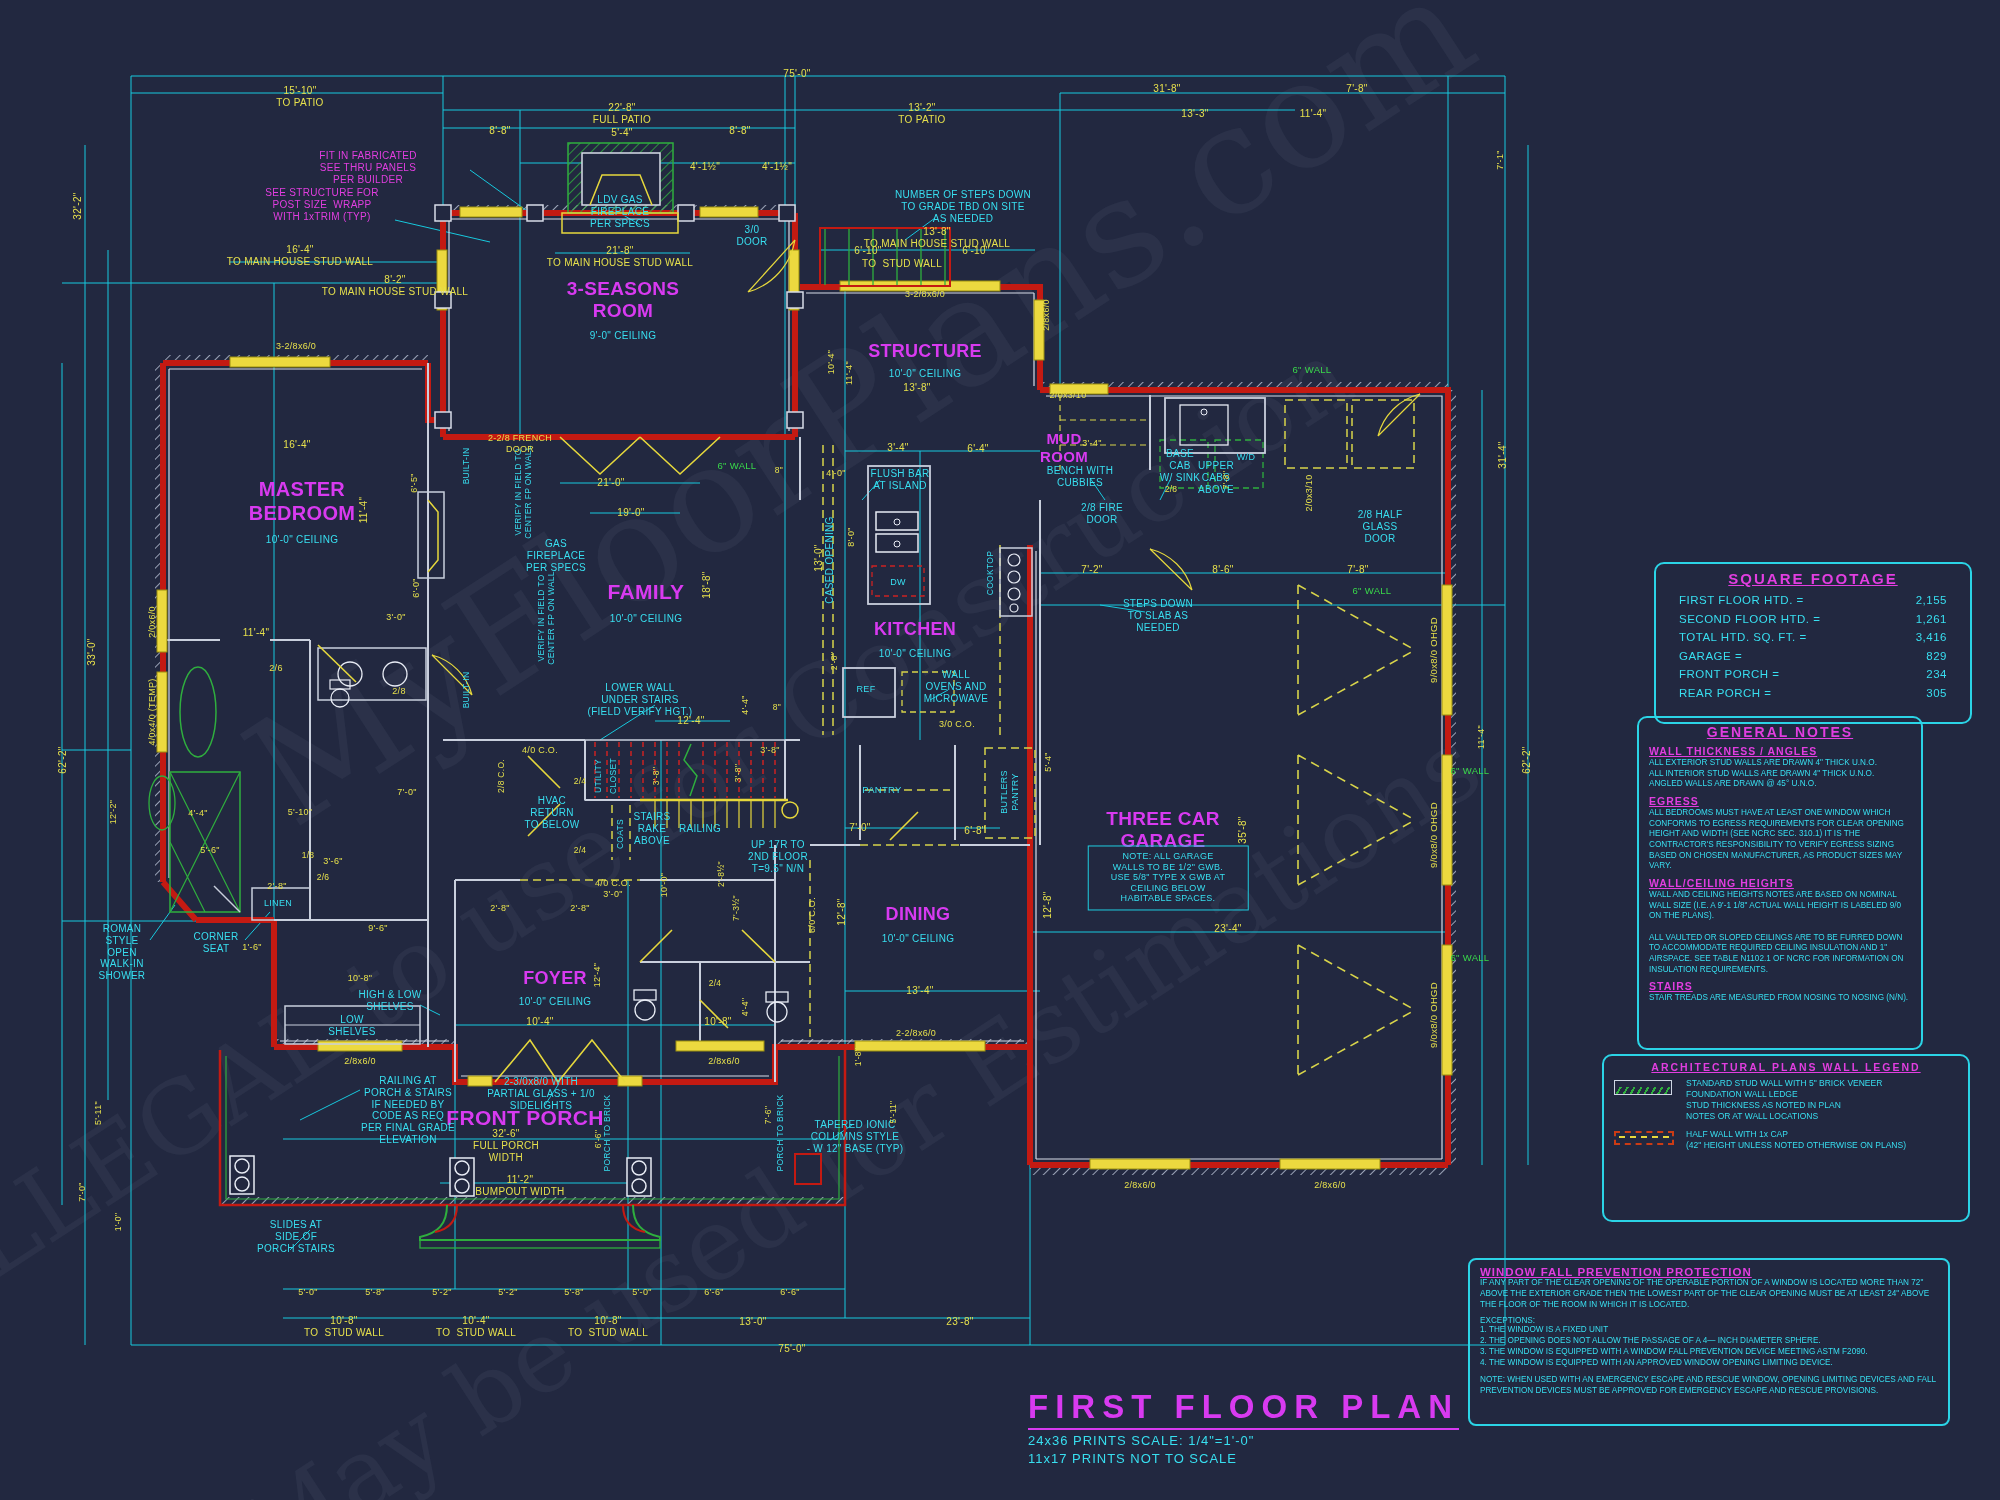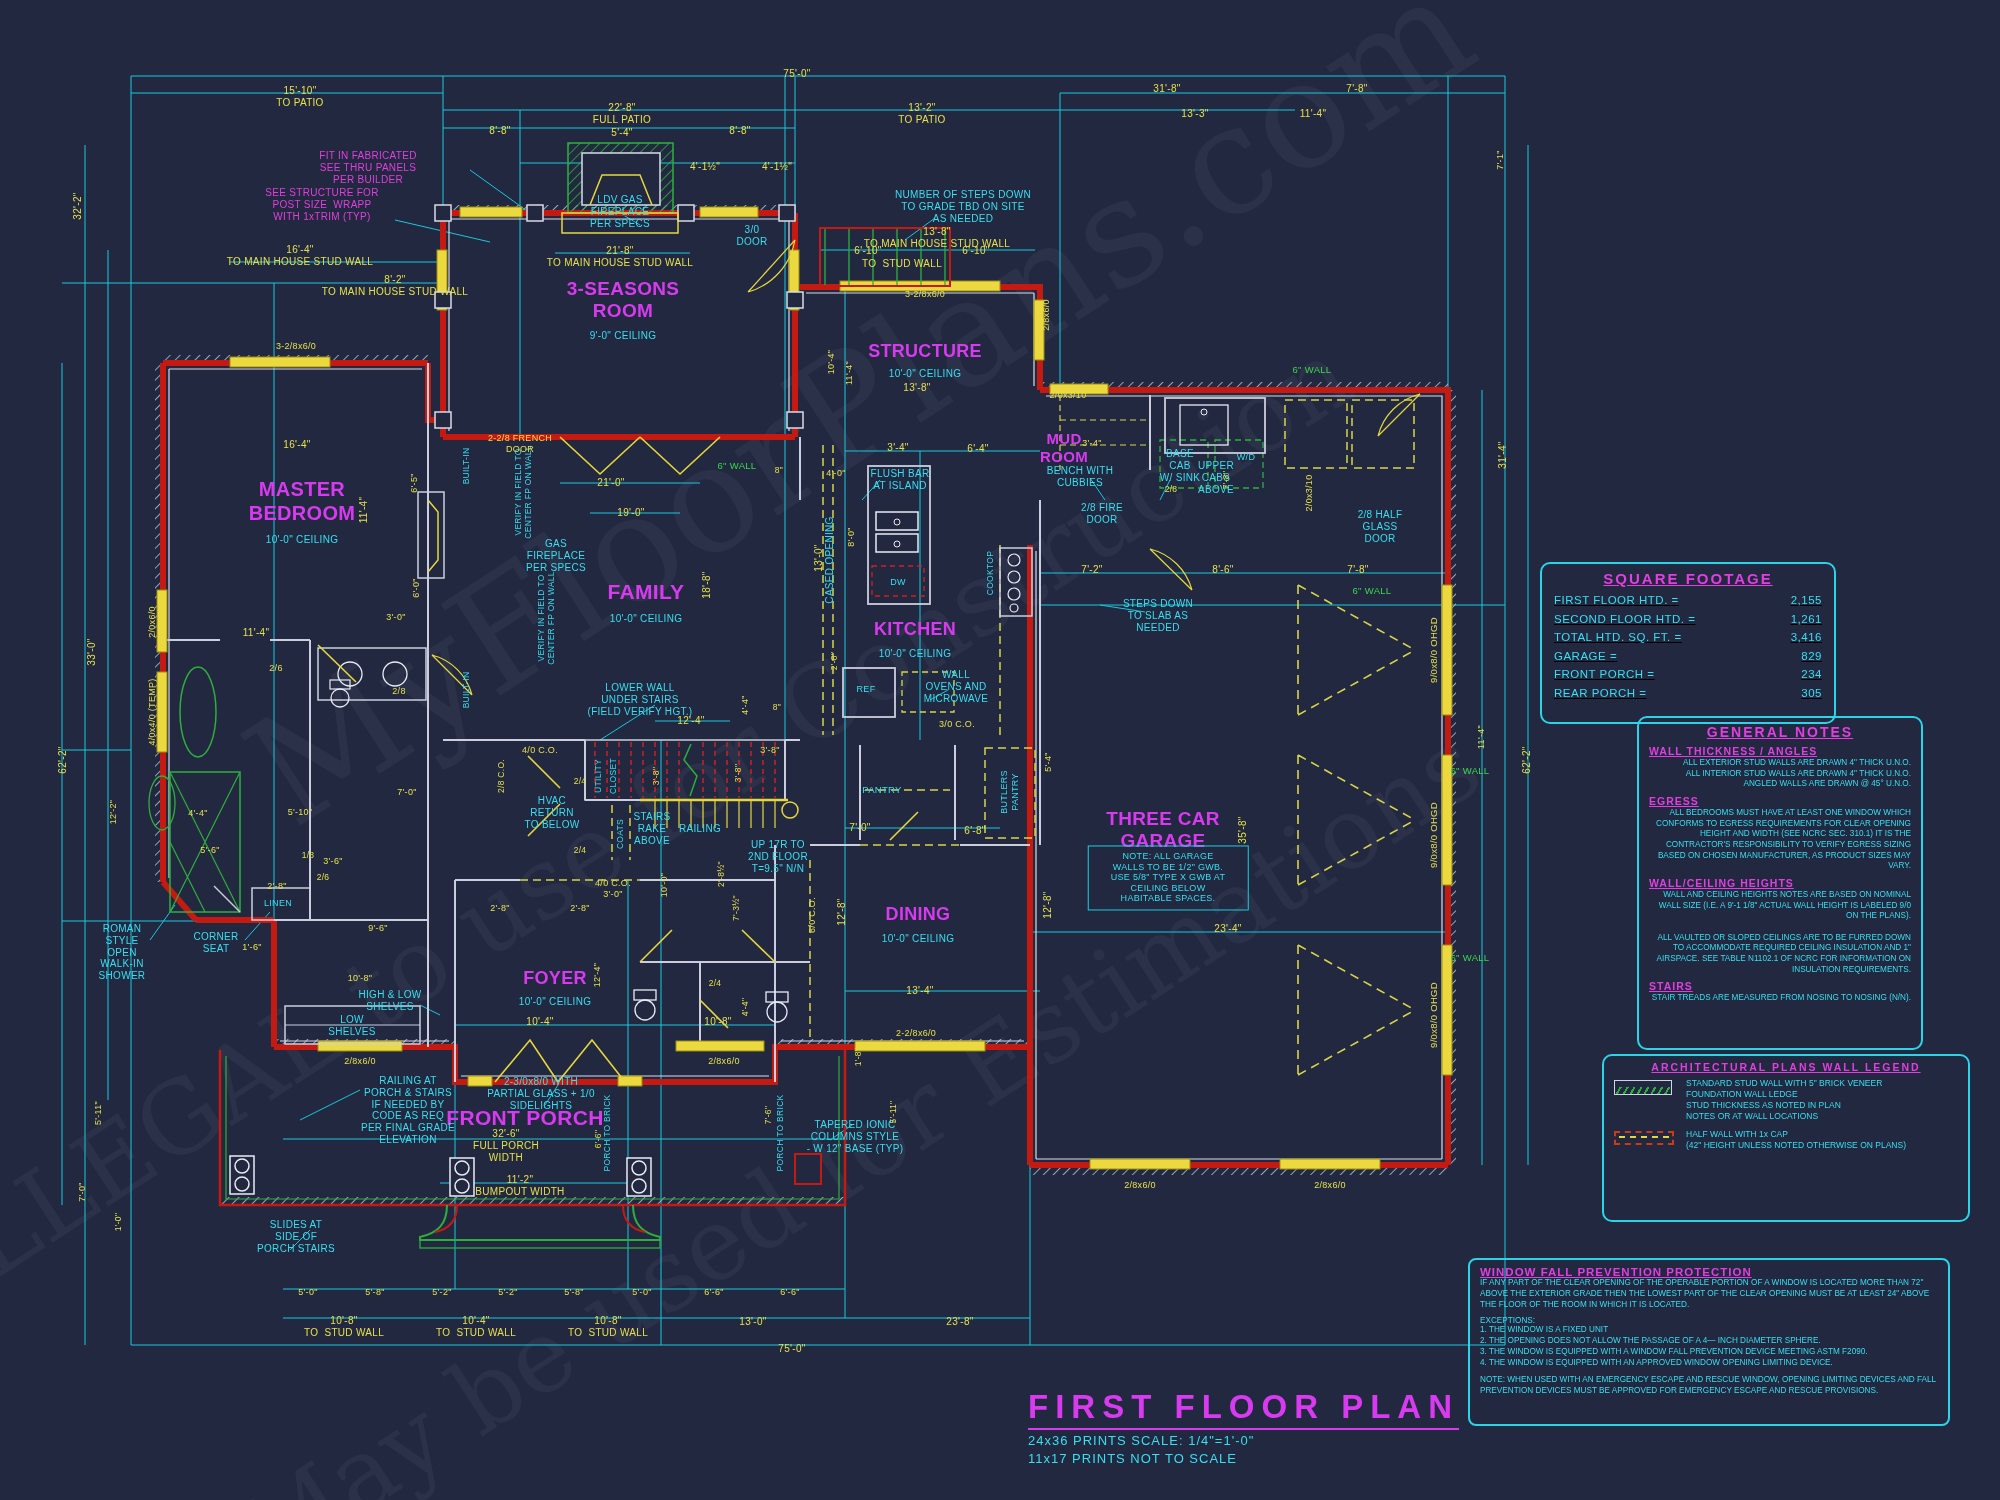--- a/index.html
+++ b/index.html
@@ -13,28 +13,28 @@
   .lbl.y{color:#e6e04c}
   .lbl.c{color:#38dff0}
   .lbl.m{color:#e23ee0}
   .lbl.g{color:#39d84a}
   .lbl.room{color:#d83af0;font-weight:bold;letter-spacing:2.5px}
   .lbl.ceil{color:#38dff0;letter-spacing:1.5px;font-size:11px}
   .lbl.boxed{border:1.5px solid #1fcde0;padding:5px 22px;text-align:left;}
   .panel{position:absolute;border:2px solid #2bd4e6;border-radius:10px;}
   .p-title{color:#e23ee0;text-decoration:underline;text-align:center;font-weight:bold;letter-spacing:2px;}
   
-  #sqft{left:1540px;top:562px;width:268px;height:146px;padding:6px 12px;text-decoration:underline;}
+  #sqft{left:1654px;top:562px;width:268px;height:146px;padding:6px 23px;}
   #sqft .p-title{font-size:15px;margin-bottom:4px;}
   .sq-row{display:flex;justify-content:space-between;color:#38dff0;font-size:11.5px;line-height:18.5px;letter-spacing:.5px;}
   
   #notes{left:1637px;top:716px;width:262px;height:318px;padding:6px 10px;}
   #notes .p-title{font-size:14px;margin-bottom:2px;}
   .gn-head{color:#e23ee0;font-size:10.5px;font-weight:bold;text-decoration:underline;letter-spacing:1px;margin-top:5px;}
-  .gn-body{color:#38dff0;font-size:8.2px;line-height:1.3;white-space:pre-line;margin-top:1px;text-align:right;}
+  .gn-body{color:#38dff0;font-size:8.2px;line-height:1.3;white-space:pre-line;margin-top:1px;}
   
   #legend{left:1602px;top:1054px;width:344px;height:154px;padding:5px 10px;}
   #legend .p-title{font-size:10.5px;margin-bottom:5px;}
   .lg-item{display:flex;align-items:flex-start;margin-bottom:7px;color:#38dff0;font-size:8.5px;line-height:1.3;}
   .lg-sym{flex:0 0 62px;margin-right:10px;margin-top:2px;}
   .lg-text{white-space:pre-line;}
   .sym-stud{width:56px;height:9px;border:1.5px solid #cfd6e4;}
   .sym-brick{width:56px;height:13px;border:1.5px solid #cfd6e4;
      background-image:repeating-linear-gradient(120deg,transparent 0 4px,#2fae3e 4px 6px);
      background-size:100% 55%;background-position:bottom;background-repeat:no-repeat;}

